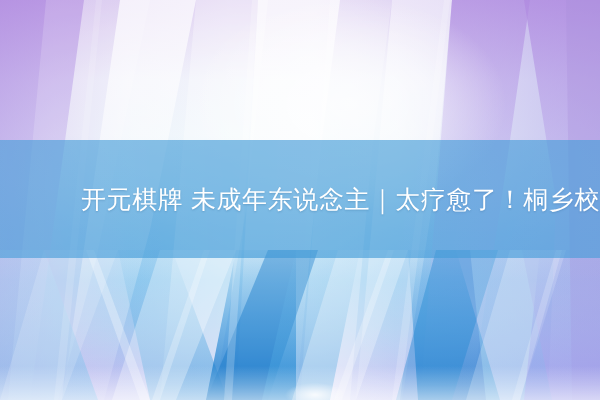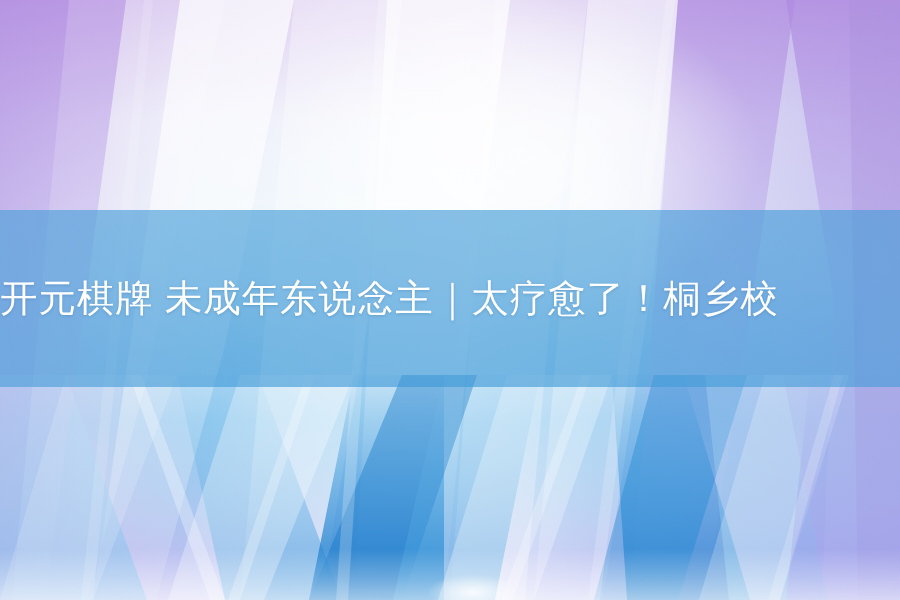--- a/index.html
+++ b/index.html
@@ -94,21 +94,21 @@
   
   .caption-band {
     position: absolute;
     left: 0;
     top: 140px;
     width: 600px;
     height: 118px;
     background: rgba(60,152,214,0.62);
     display: flex;
     flex-direction: column;
-    align-items: flex-start;
+    align-items: flex-end;
     justify-content: center;
     box-sizing: border-box;
   }
   .caption-band::before {
     content: "";
     position: absolute;
     inset: 0;
     background: linear-gradient(90deg,
       rgba(255,255,255,0.05) 0%,
       rgba(255,255,255,0.00) 40%,

